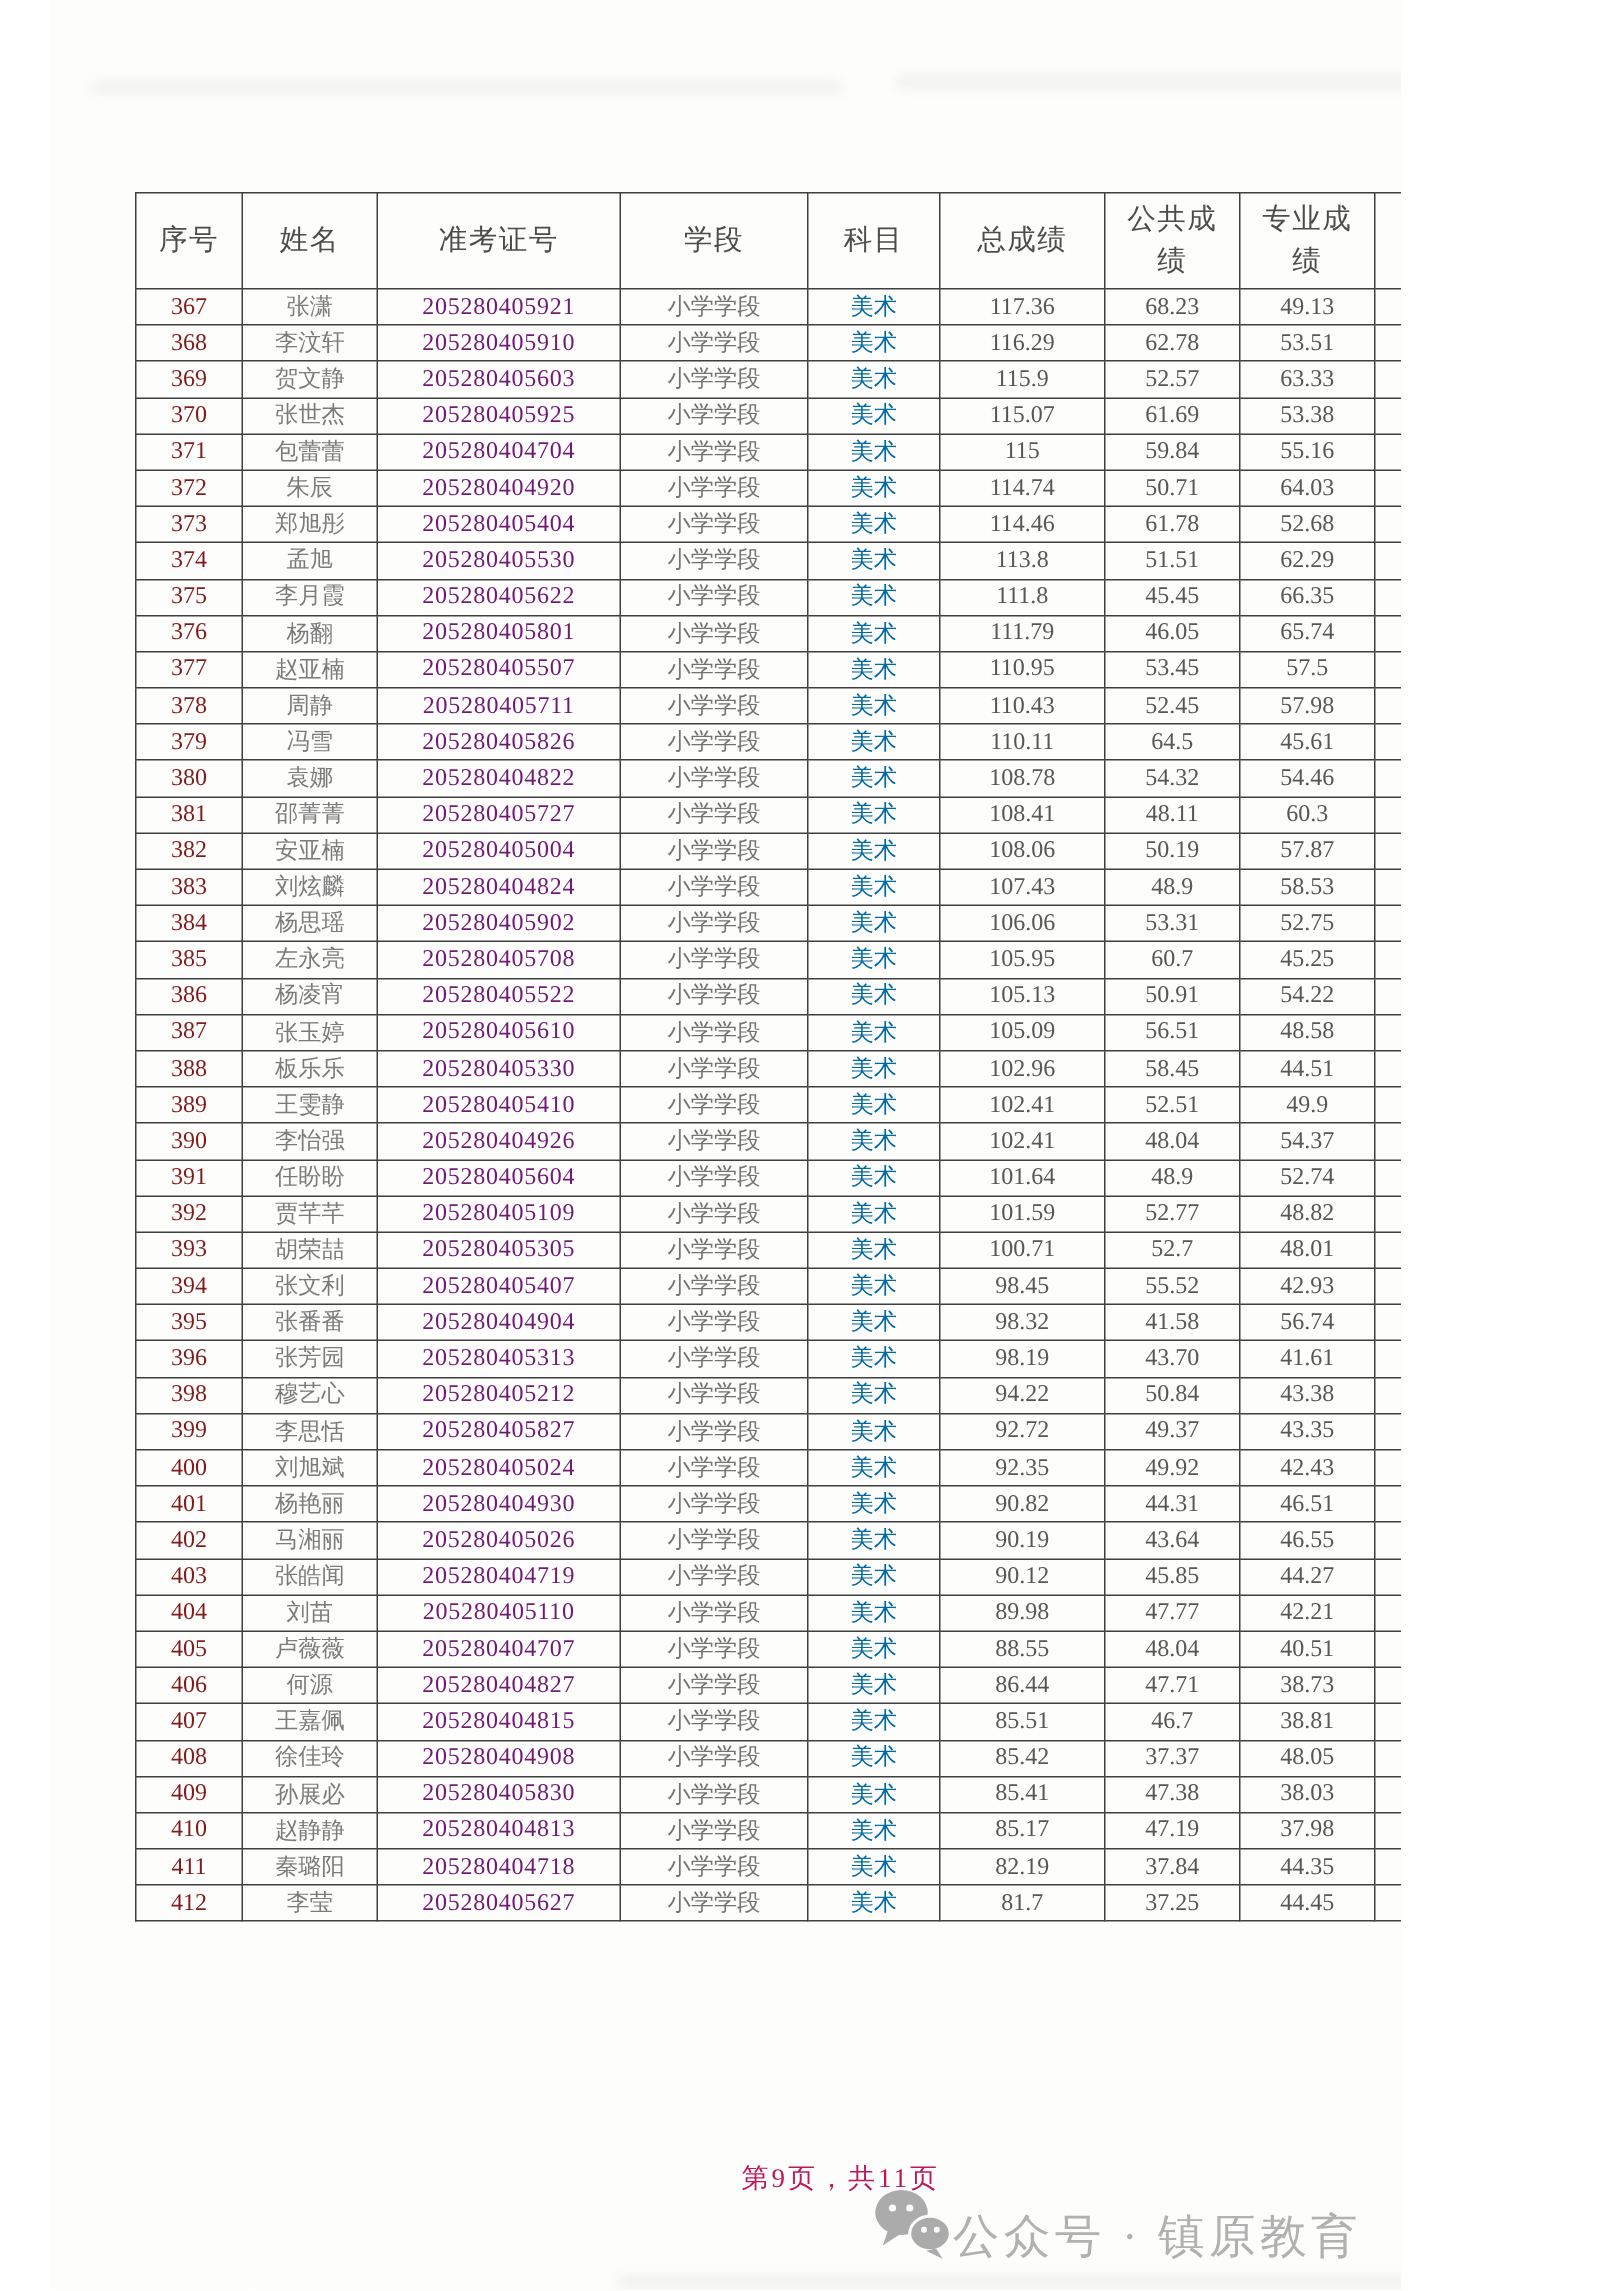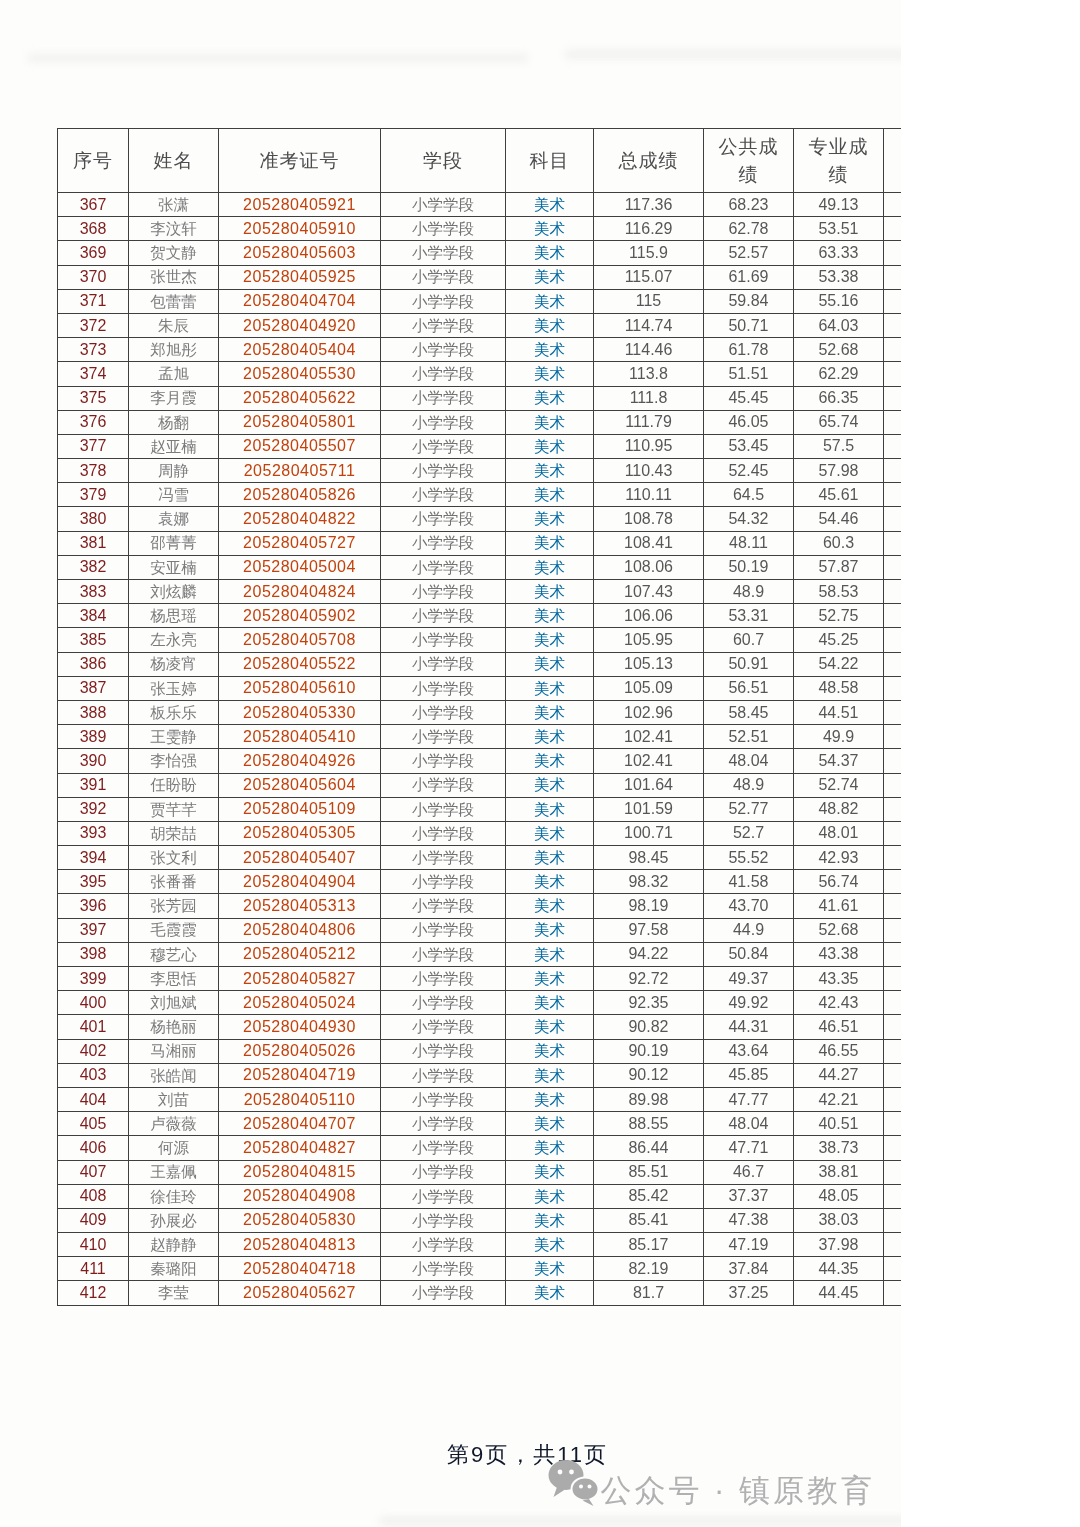--- a/index.html
+++ b/index.html
@@ -1,19 +1,20 @@
 <!DOCTYPE html>
 <html><head>
 <meta charset="utf-8">
 <style>
   html,body{margin:0;padding:0;}
   .page{
     position:relative; width:901px; height:1527px;
     background:#fdfdfc; overflow:hidden;
-    font-family:Liberation Sans, sans-serif;
+    font-family:Liberation Serif, serif;
+    margin-left:33px;
   }
   
   .smudge{position:absolute; background:#e7e7e4; filter:blur(4px); opacity:.55;}
   .smudge.s1{left:28px; top:54px; width:500px; height:8px;}
   .smudge.s2{left:565px; top:50px; width:480px; height:9px;}
   .smudge.s3{left:380px; top:1518px; width:560px; height:6px; background:#d9d9d5; opacity:.5;}
 
   table.score{
     position:absolute; left:57px; top:128px; width:941px;
     border-collapse:collapse; table-layout:fixed;
@@ -23,28 +24,28 @@
     text-align:center; vertical-align:middle;
     overflow:hidden; white-space:normal;
   }
   .score thead th{
     height:63px; font-size:19px; font-weight:500; color:#4c4c4c;
     padding:0 9px; line-height:1.45; letter-spacing:1px;
   }
   .score td{ height:23.2px; font-size:15.5px; color:#606060; padding:0 2px; line-height:1;}
   .score td:nth-child(1){color:#7f1d1d; font-size:16px;}
   .score td:nth-child(2){color:#7b7b7b;}
-  .score td:nth-child(3){color:#c2410c; font-size:16px; letter-spacing:.5px;}
+  .score td:nth-child(3){color:#701a75; font-size:16px; letter-spacing:.5px;}
   .score td:nth-child(4){color:#737373;}
   .score td:nth-child(5){color:#0369a1;}
   .score td:nth-child(6), .score td:nth-child(7), .score td:nth-child(8){color:#575757; font-size:16px;}
 
   .page-footer{
     position:absolute; left:57px; top:1440px; width:941px;
-    text-align:center; font-size:22px; color:#0f172a; letter-spacing:2px;
+    text-align:center; font-size:18px; color:#be185d; letter-spacing:2px;
   }
   .watermark{
     position:absolute; right:26px; top:1458px;
     display:flex; align-items:flex-end; gap:0;
     color:#b1b1b1; font-size:31px; letter-spacing:3px; font-weight:500;
     line-height:1;
   }
   .watermark .wx{flex:0 0 auto; display:block;}
 </style>
 </head>
@@ -405,31 +406,20 @@
           <td>张芳园</td>
           <td>205280405313</td>
           <td>小学学段</td>
           <td>美术</td>
           <td>98.19</td>
           <td>43.70</td>
           <td>41.61</td>
           <td></td>
         </tr>
         <tr>
-          <td>397</td>
-          <td>毛霞霞</td>
-          <td>205280404806</td>
-          <td>小学学段</td>
-          <td>美术</td>
-          <td>97.58</td>
-          <td>44.9</td>
-          <td>52.68</td>
-          <td></td>
-        </tr>
-        <tr>
           <td>398</td>
           <td>穆艺心</td>
           <td>205280405212</td>
           <td>小学学段</td>
           <td>美术</td>
           <td>94.22</td>
           <td>50.84</td>
           <td>43.38</td>
           <td></td>
         </tr>

